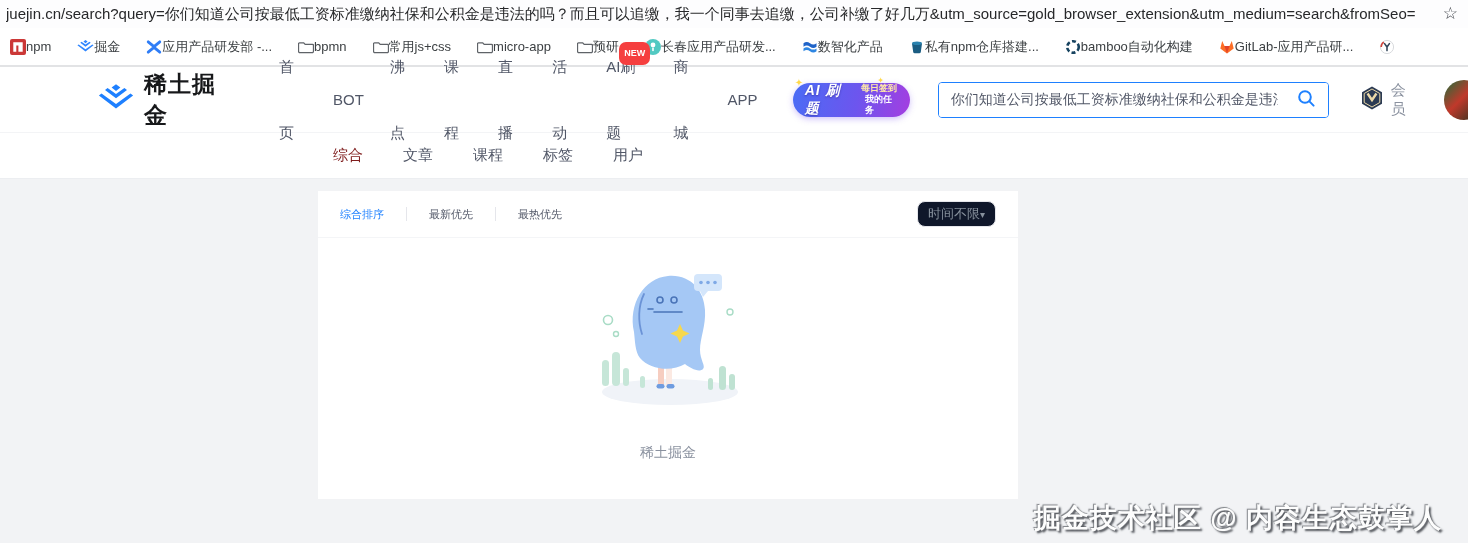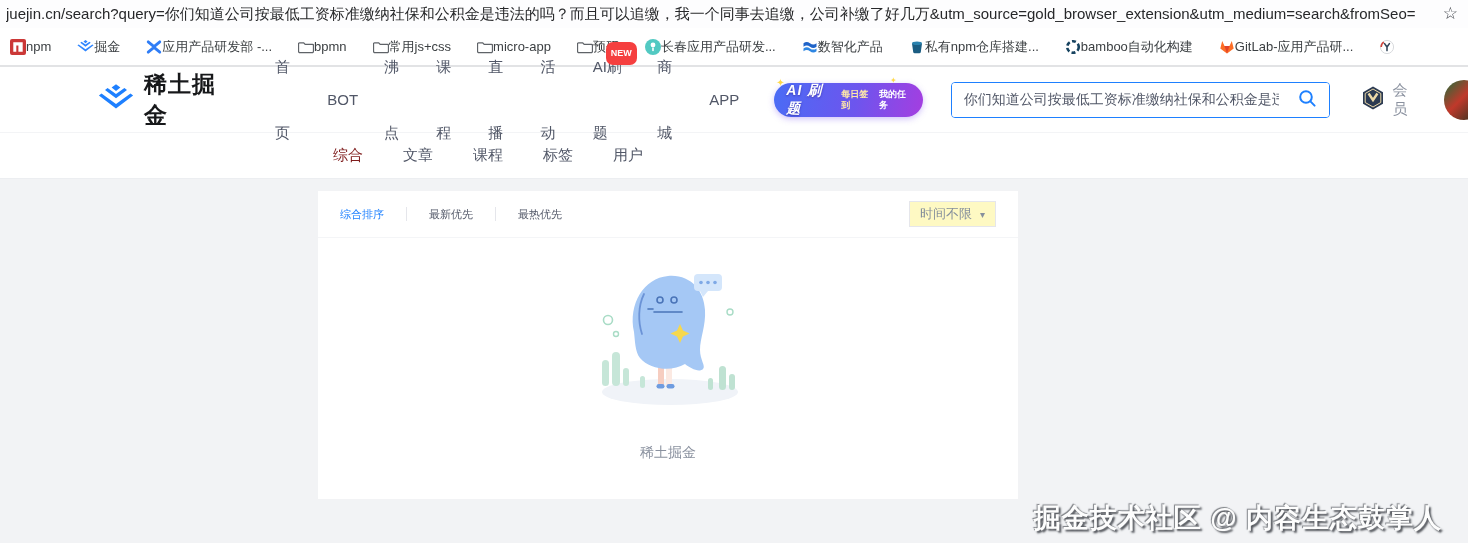--- a/index.html
+++ b/index.html
@@ -18,21 +18,21 @@
 
   
   .jj-header { height:66px; background:#fff; display:flex; align-items:center; padding-left:98px; position:relative; border-bottom:1px solid #f3f4f6; }
   .logo { display:flex; align-items:center; gap:10px; cursor:pointer; }
   .logo-text { font-size:23px; font-weight:bold; color:#17181a; letter-spacing:1px; }
   .main-nav { display:flex; align-items:center; margin-left:30px; }
   .nav-item { position:relative; font-size:15px; color:#515767; padding:0 13px; cursor:pointer; line-height:66px; }
   .nav-badge { position:absolute; top:8px; left:26px; background:#f53f3f; color:#fff; font-size:9px; font-weight:bold; padding:6px 5px; border-radius:7px; line-height:11px; }
   .promo-pill { margin-left:22px; position:relative; display:flex; align-items:center; height:34px; padding:0 10px 0 12px; border-radius:17px; background:linear-gradient(100deg,#4a6cf5 0%,#6d55ee 55%,#a43ee0 100%); color:#fff; cursor:pointer; box-shadow:0 2px 6px rgba(120,80,240,.35); }
   .promo-title { font-size:14px; font-weight:700; font-style:italic; letter-spacing:1px; text-shadow:0 1px 2px rgba(40,20,120,.5); }
-  .promo-side { margin-left:7px; display:flex; align-items:flex-start; line-height:11px; }
+  .promo-side { margin-left:7px; display:flex; flex-direction:column; align-items:flex-start; line-height:11px; }
   .promo-side span { font-size:9px; font-weight:bold; color:#ffe9a8; }
   .promo-side span:last-child { color:#fff; margin-left:4px; }
   .sparkle { position:absolute; color:#ffd949; font-size:10px; }
   .sparkle.s1 { top:-6px; left:2px; }
   .sparkle.s2 { top:-7px; right:26px; font-size:8px; }
 
   .search-box { margin-left:28px; width:402px; height:36px; border:1.5px solid #1e80ff; border-radius:4px; background:#fff; display:flex; align-items:center; overflow:hidden; }
   .search-input { flex:1; border:none; outline:none; height:100%; padding:0 6px 0 12px; font-size:14px; color:#515767; font-family:"Liberation Sans","DejaVu Sans",sans-serif; }
   .search-btn { width:44px; height:100%; display:flex; align-items:center; justify-content:center; cursor:pointer; background:#fff; border:none; }
 
@@ -46,21 +46,21 @@
   .subtab { font-size:15px; color:#515767; cursor:pointer; }
   .subtab.active { color:#7f1d1d; }
 
   
   .content { position:relative; height:363px; }
   .card { position:absolute; left:318px; top:12px; width:700px; height:308px; background:#fff; }
   .sort-row { height:47px; display:flex; align-items:center; padding:0 22px; border-bottom:1px solid #f4f5f7; }
   .sort-tab { font-size:11px; color:#515767; cursor:pointer; }
   .sort-tab.active { color:#1e80ff; }
   .sep { width:1px; height:14px; background:#e5e6eb; margin:0 22px; }
-  .time-filter { margin-left:auto; display:flex; align-items:center; gap:8px; border:1px solid #e5e6eb; border-radius:0; padding:3px 10px; font-size:13px; color:#86909c; cursor:pointer; background:#fef9c3; }
+  .time-filter { margin-left:auto; display:flex; align-items:center; border:1px solid #e5e6eb; border-radius:8px; padding:3px 10px; font-size:13px; color:#86909c; cursor:pointer; background:#0f172a; }
   .time-caret { font-size:10px; color:#86909c; }
 
   .empty-wrap { display:flex; flex-direction:column; align-items:center; }
   .empty-illustration { margin-top:22px; }
   .empty-text { margin-top:30px; font-size:14px; color:#8a919f; }
 
   
   .watermark { position:absolute; right:26px; bottom:6px; font-size:27px; font-weight:bold; color:#fdfdfd; letter-spacing:1px; text-shadow:2px 2px 2px #53565c, -1px -1px 1px #7c7f84; }
 </style>
 </head>

